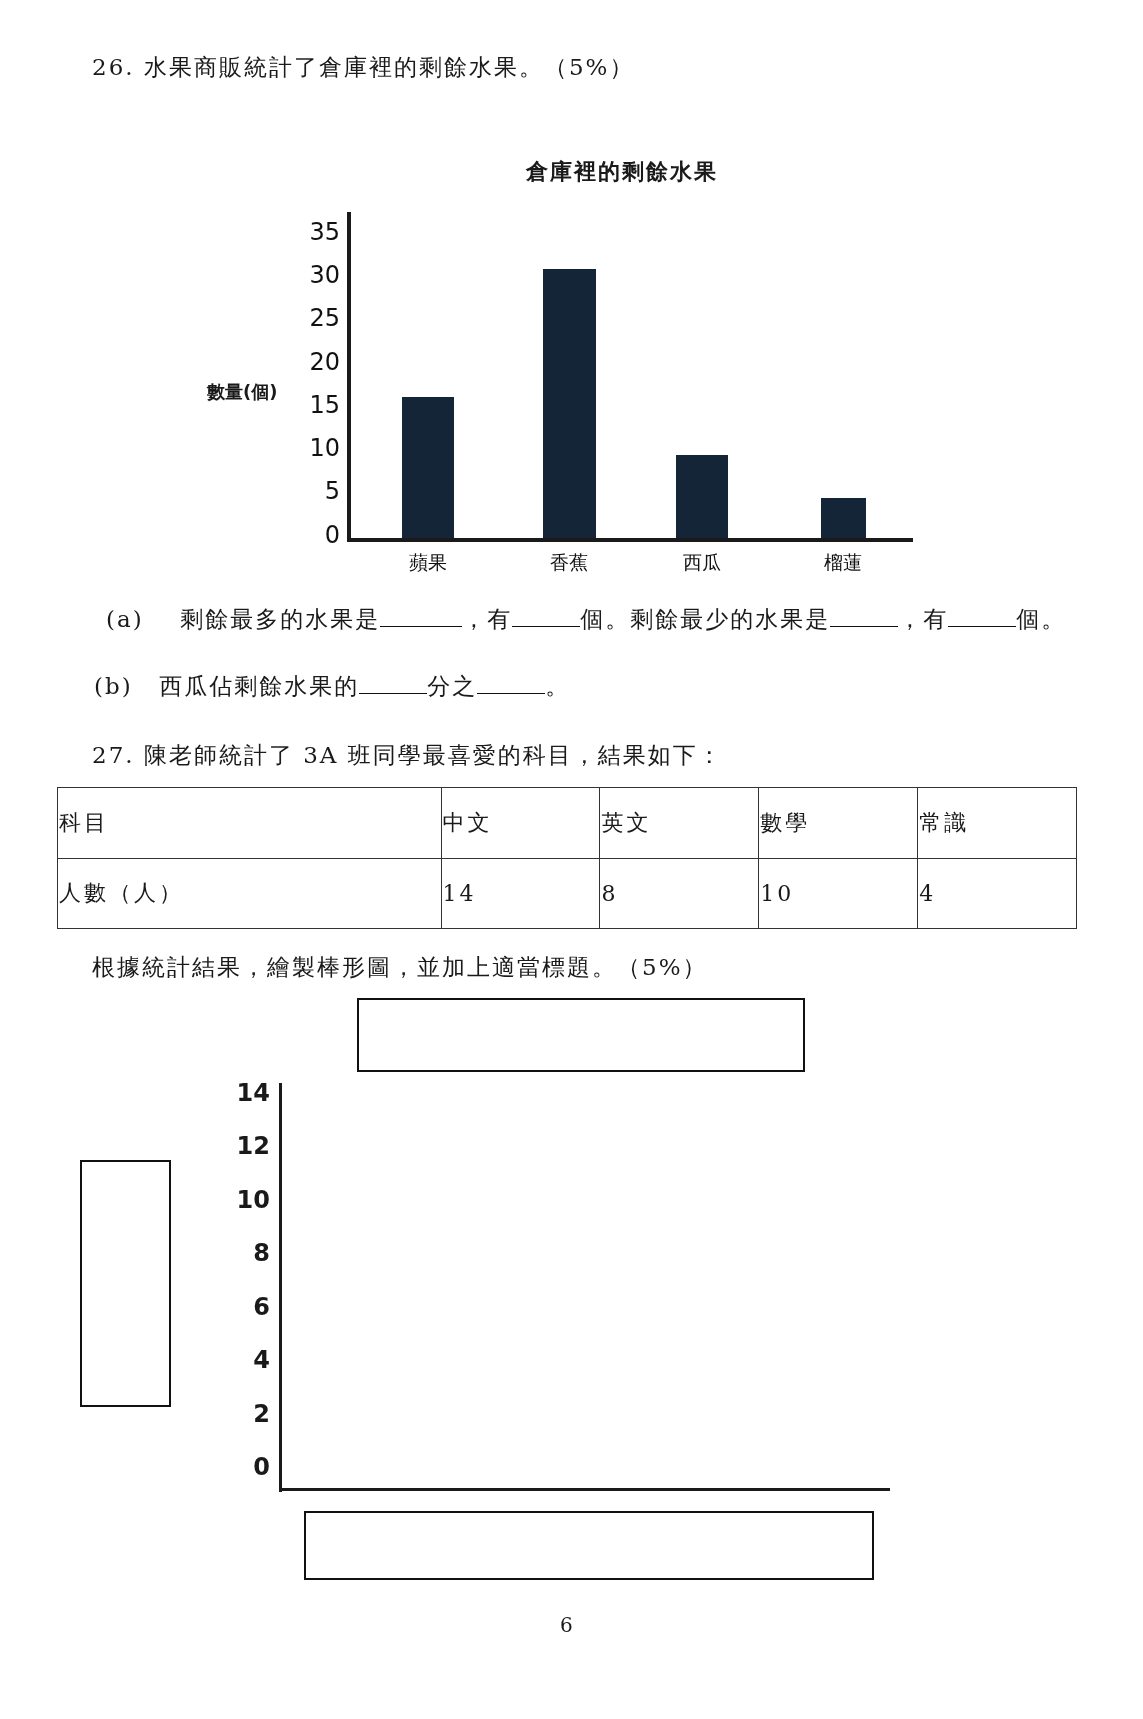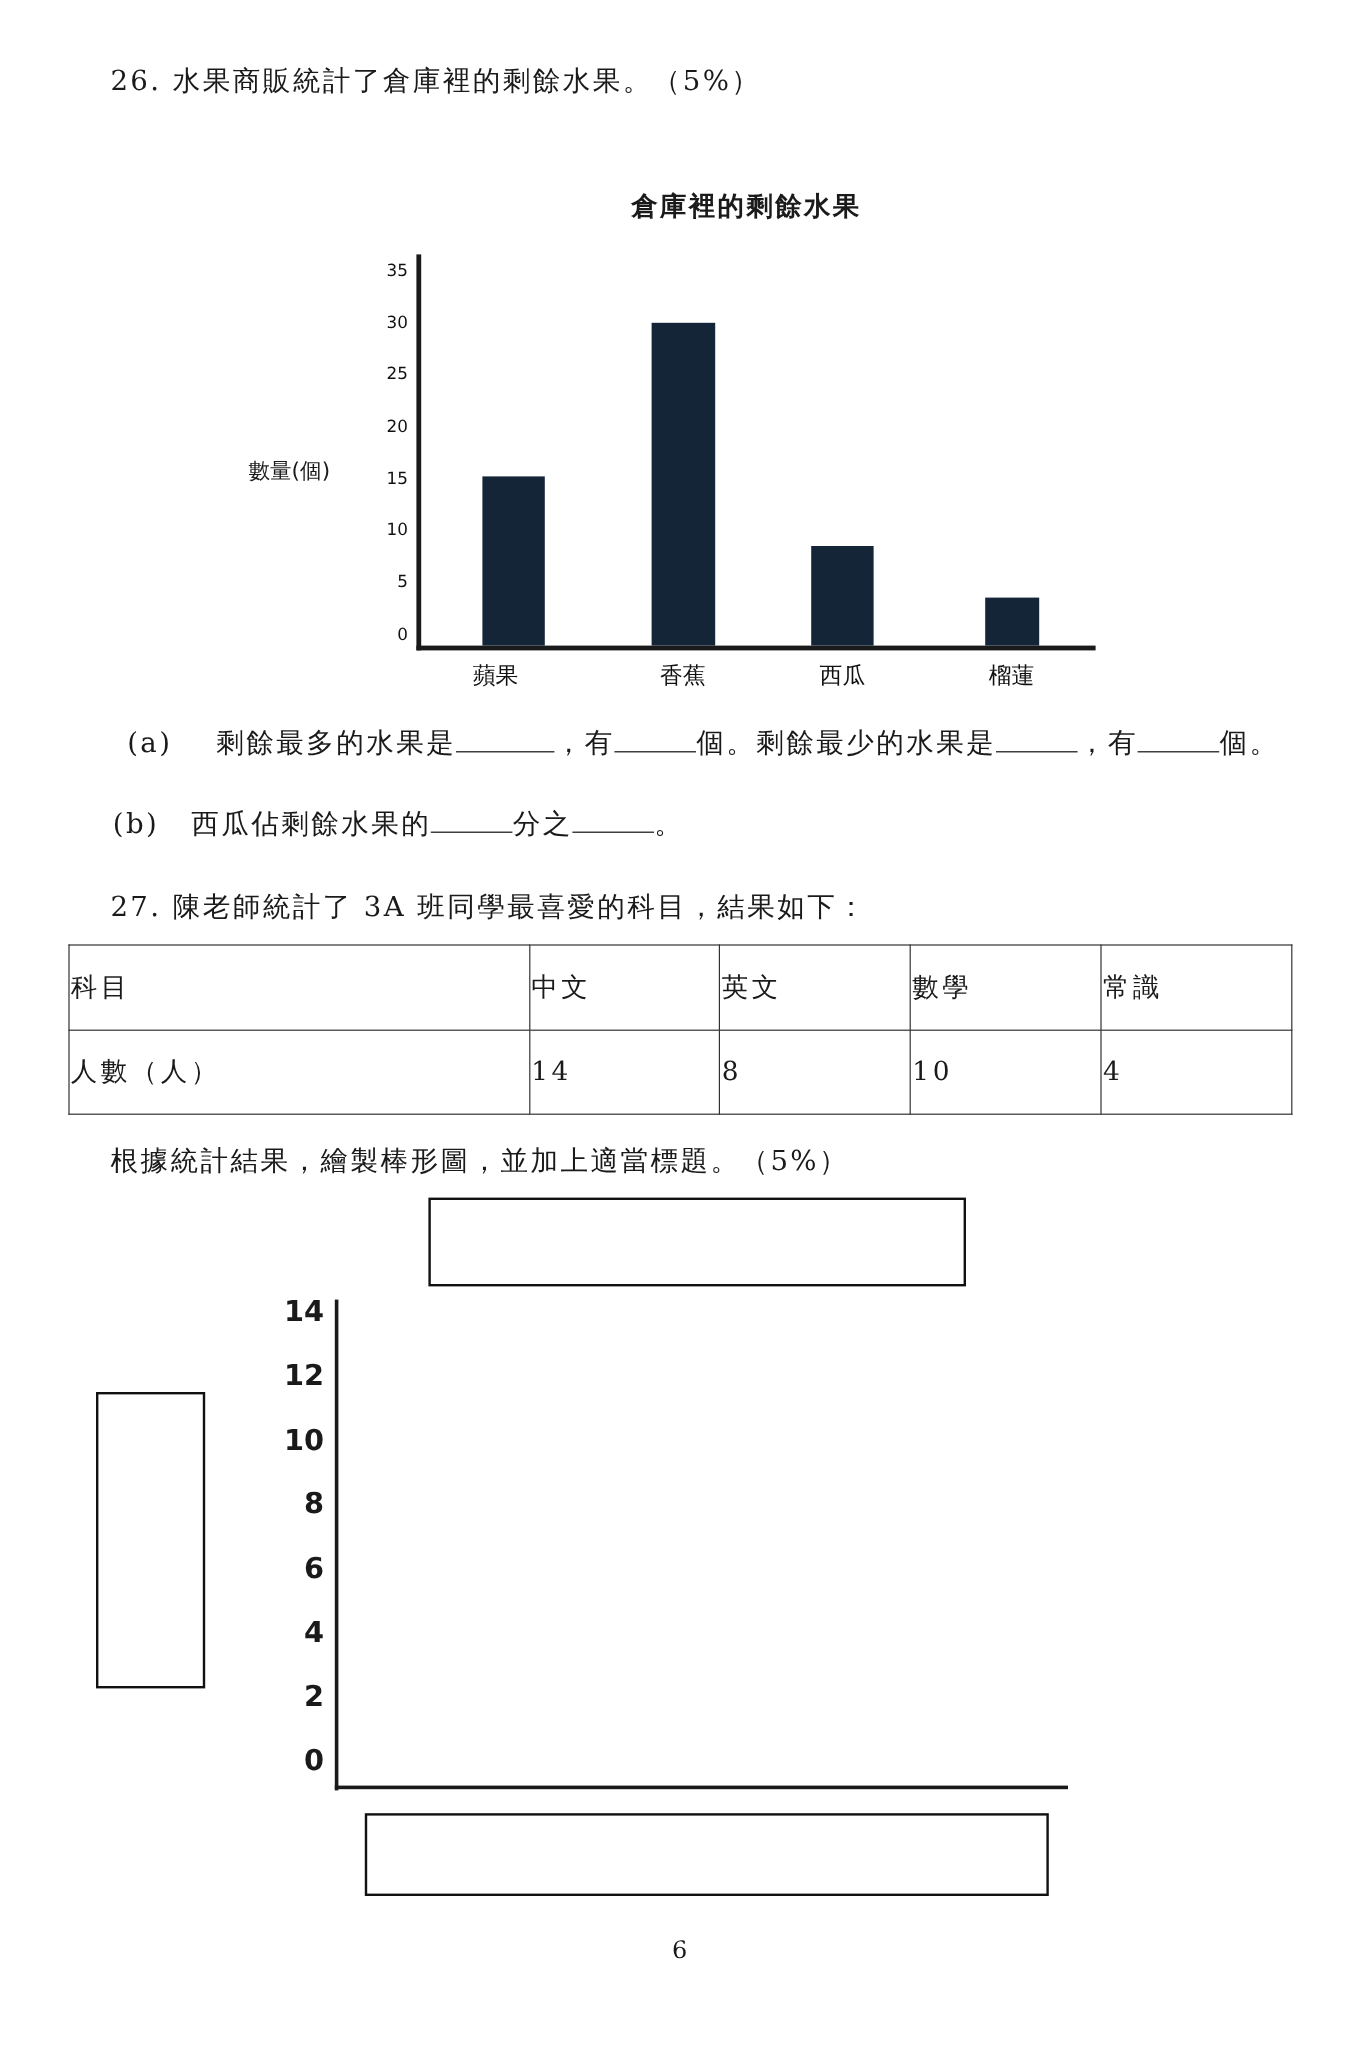--- a/index.html
+++ b/index.html
@@ -3,23 +3,23 @@
 <meta charset="utf-8">
 <style>
   html, body { margin: 0; padding: 0; background: #ffffff; }
   body {
     width: 1143px; height: 1719px; position: relative; overflow: hidden;
     font-family: "DejaVu Serif", "Liberation Serif", serif; color: #1a1a1a;
   }
   .abs { position: absolute; }
   .q-text { font-size: 23px; letter-spacing: 2px; white-space: nowrap; }
   .chart-title { font-family: "DejaVu Sans", sans-serif; font-weight: bold; font-size: 22px; letter-spacing: 2px; margin-left: 38px; }
-  .ytick { font-family: "DejaVu Sans", sans-serif; font-size: 14px; color: #111; width: 40px; text-align: right; }
+  .ytick { font-family: "DejaVu Sans", sans-serif; font-size: 24px; color: #111; width: 40px; text-align: right; }
   .xcat { font-family: "DejaVu Sans", sans-serif; font-size: 19px; color: #111; text-align: center; width: 90px; }
-  .ylabel { font-family: "DejaVu Sans", sans-serif; font-weight: normal; font-size: 18px; }
+  .ylabel { font-family: "DejaVu Sans", sans-serif; font-weight: bold; font-size: 18px; }
   .bar { background: #152538; }
   .axis { background: #1a1a1a; }
   table.data {
     position: absolute; left: 57px; top: 787px; width: 1020px; height: 142px;
     border-collapse: collapse; font-size: 22px;
   }
   table.data td { border: 1.5px solid #333; text-align: left; letter-spacing: 3px; }
   .box { border: 2.5px solid #111; box-sizing: border-box; background: #fff; }
   .ytick2 { font-family: "DejaVu Sans", sans-serif; font-weight: bold; font-size: 24px; width: 40px; text-align: right; }
   .blank { display: inline-block; border-bottom: 1.5px solid #111; height: 18px; vertical-align: baseline; }
@@ -44,21 +44,21 @@
 </div>
 
 <div class="abs axis" style="left:347px; top:212px; width:4px; height:330px;"></div>
 <div class="abs axis" style="left:347px; top:538px; width:566px; height:4px;"></div>
 
 <div class="abs bar" style="left:402px; top:397px; width:52px; height:141px;"></div>
 <div class="abs bar" style="left:543px; top:269px; width:53px; height:269px;"></div>
 <div class="abs bar" style="left:676px; top:455px; width:52px; height:83px;"></div>
 <div class="abs bar" style="left:821px; top:498px; width:45px; height:40px;"></div>
 
-<div class="abs xcat" style="left:368px; top:550px;">蘋果</div>
+<div class="abs xcat" style="left:383px; top:550px;">蘋果</div>
 <div class="abs xcat" style="left:524px; top:550px;">香蕉</div>
 <div class="abs xcat" style="left:657px; top:550px;">西瓜</div>
 <div class="abs xcat" style="left:798px; top:550px;">榴蓮</div>
 
 <div class="abs q-text" style="left:106px; top:604px;">
   <span>(a)</span>
   <span style="display:inline-block; width:18px;"></span>
   <span>剩餘最多的水果是</span><span class="blank" style="width:82px;"></span><span>，有</span><span class="blank" style="width:68px;"></span><span>個。剩餘最少的水果是</span><span class="blank" style="width:68px;"></span><span>，有</span><span class="blank" style="width:68px;"></span><span>個。</span>
 </div>
 

